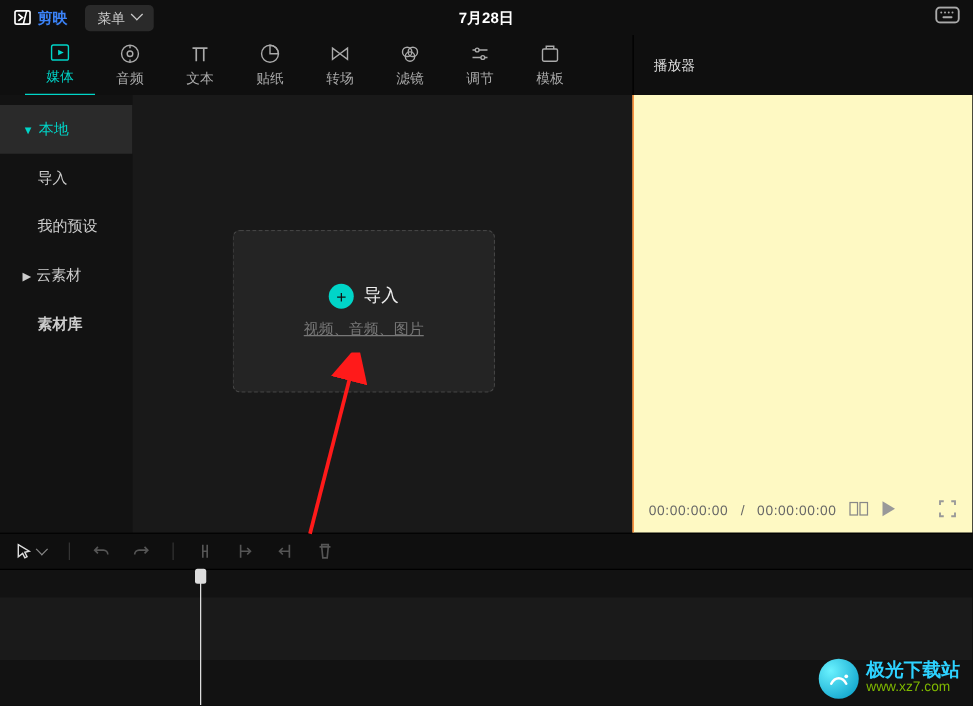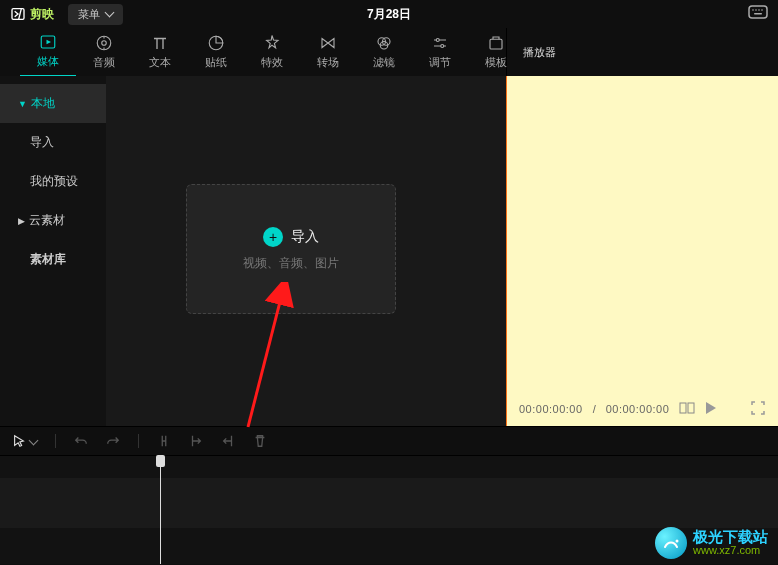--- a/index.html
+++ b/index.html
@@ -18,21 +18,21 @@
   height: 28px;
   display: flex;
   align-items: center;
   padding: 0 10px;
   background: #0f0f0f;
   position: relative;
 }
 .app-logo {
   display: flex;
   gap: 4px;
-  color: #bef264;
+  color: #3b82f6;
   font-size: 12px;
   font-weight: bold;
   font-family: Liberation Serif, serif;
 }
 .app-logo svg { width: 16px; height: 16px; }
 .menu-btn {
   margin-left: 14px;
   background: #2a2a2a;
   border-radius: 4px;
   padding: 3px 10px;
@@ -163,20 +163,21 @@
   color: #111;
   display: flex;
   align-items: center;
   justify-content: center;
   font-size: 14px;
   line-height: 1;
 }
 .import-sub {
   font-size: 12px;
   color: #777;
+  text-decoration: underline;
 }
 
 .player-panel {
   flex: 1;
   background: #fef9c3;
   border-left: 1px solid #f97316;
   position: relative;
 }
 .player-controls {
   position: absolute;
@@ -330,26 +331,20 @@
           <path d="M4 6h16M8 6v14M16 6v14" stroke="currentColor" stroke-width="1.8" fill="none"></path>
         </svg>
       <span>文本</span>
     </div>
     <div class="tab">
       <svg viewBox="0 0 24 24">
           <circle cx="12" cy="12" r="9" fill="none" stroke="currentColor" stroke-width="1.5"></circle>
           <path d="M12 3a9 9 0 019 9h-9z" fill="none" stroke="currentColor" stroke-width="1.5"></path>
         </svg>
       <span>贴纸</span>
-    </div>
-    <div class="tab">
-      <svg viewBox="0 0 24 24">
-          <path d="M12 2l2 6 6 .5-4.8 4 1.6 6-4.8-3.6L8 18.5l1.6-6L4.8 8.5 11 8z" fill="none" stroke="currentColor" stroke-width="1.5"></path>
-        </svg>
-      <span>特效</span>
     </div>
     <div class="tab">
       <svg viewBox="0 0 24 24">
           <path d="M4 6l8 6-8 6zM20 6l-8 6 8 6z" fill="none" stroke="currentColor" stroke-width="1.5"></path>
         </svg>
       <span>转场</span>
     </div>
     <div class="tab">
       <svg viewBox="0 0 24 24">
           <circle cx="9" cy="10" r="5" fill="none" stroke="currentColor" stroke-width="1.5"></circle>

